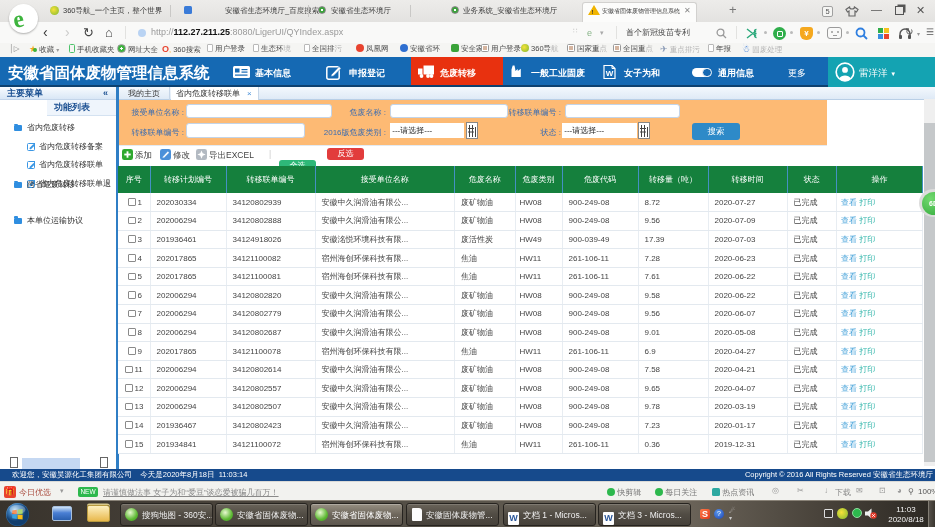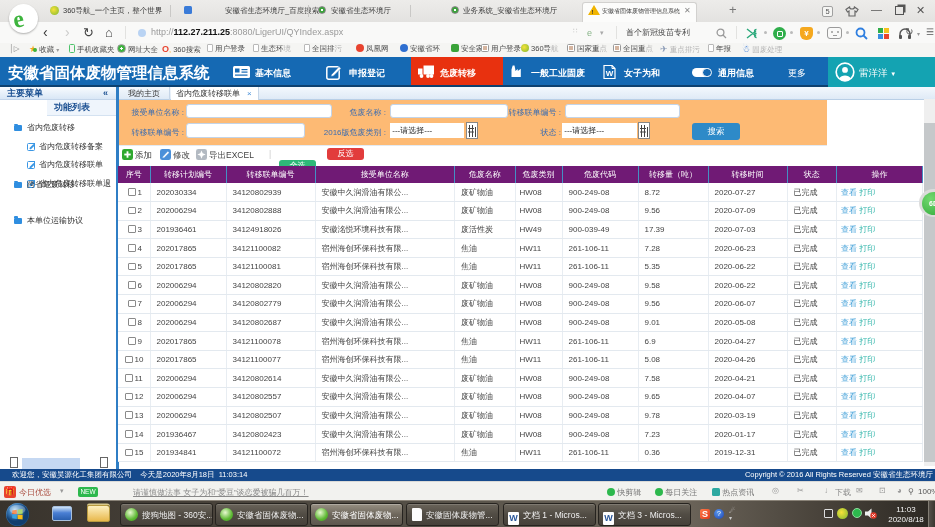--- a/index.html
+++ b/index.html
@@ -1,21 +1,21 @@
 <!DOCTYPE html>
 <html><head>
 <meta charset="utf-8">
 <style>
 * { margin:0; padding:0; box-sizing:border-box; }
 html,body { width:935px; height:527px; overflow:hidden; }
 body { font-family:"Liberation Sans",sans-serif; font-size:8px; position:relative; background:#fff; }
 .a { position:absolute; }
 .nw { white-space:nowrap; }
 table { border-collapse:collapse; table-layout:fixed; }
-th { background:#701a75; color:#fff; font-weight:normal; font-size:8px; height:17px; border-right:1px solid #4490c4; padding:0; overflow:hidden; }
+th { background:#15803d; color:#fff; font-weight:normal; font-size:8px; height:27px; border-right:1px solid #4490c4; padding:0; overflow:hidden; }
 td:nth-child(6), td:nth-child(11) { padding-left:4px !important; }
 td { font-size:8px; color:#444; height:18.6px; border-right:1px solid #e8edf2; border-bottom:1px solid #e3e9ef; padding:0 0 0 6px; white-space:nowrap; overflow:hidden; background:#fff; }
 .cb { display:inline-block; width:7.5px; height:7.5px; border:1px solid #8a8a8a; background:#fff; vertical-align:-1px; margin-right:2px; border-radius:1px; }
 .lk1 { color:#3f9fd8; } .lk2 { color:#2bb3a8; }
 .flabel { position:absolute; color:#3b6db1; text-align:right; font-size:8px; }
 .finput { position:absolute; background:#fff; border:1px solid #c3d4e8; border-radius:3px; }
 .selbox { position:absolute; width:12px; height:17px; border:1px solid #888; color:#333; text-align:center; line-height:16px; font-size:10px; background:#fff; }
 .folder { position:absolute; width:8px; height:6px; background:#2f8ee0; border-radius:1px; }
 .folder:before { content:""; position:absolute; left:0; top:-1.5px; width:4px; height:1.5px; background:#2f8ee0; border-radius:1px 1px 0 0; }
 .leafic { position:absolute; width:8px; height:8px; border:1px solid #3b97e4; border-radius:1.5px; background:#fff; }
@@ -329,21 +329,21 @@
         <td><span class="lk1">查看</span> <span class="lk2">打印</span></td>
       </tr>
   <tr>
         <td style="padding-left:10px;"><span class="cb"></span>5</td>
         <td>202017865</td>
         <td>34121100081</td>
         <td>宿州海创环保科技有限...</td>
         <td>焦油</td>
         <td>HW11</td>
         <td>261-106-11</td>
-        <td>5.35</td>
+        <td>7.61</td>
         <td>2020-06-22</td>
         <td>已完成</td>
         <td><span class="lk1">查看</span> <span class="lk2">打印</span></td>
       </tr>
   <tr>
         <td style="padding-left:10px;"><span class="cb"></span>6</td>
         <td>202006294</td>
         <td>34120802820</td>
         <td>安徽中久润滑油有限公...</td>
         <td>废矿物油</td>
@@ -387,33 +387,20 @@
         <td>宿州海创环保科技有限...</td>
         <td>焦油</td>
         <td>HW11</td>
         <td>261-106-11</td>
         <td>6.9</td>
         <td>2020-04-27</td>
         <td>已完成</td>
         <td><span class="lk1">查看</span> <span class="lk2">打印</span></td>
       </tr>
   <tr>
-        <td style="padding-left:7px;"><span class="cb"></span>10</td>
-        <td>202017865</td>
-        <td>34121100077</td>
-        <td>宿州海创环保科技有限...</td>
-        <td>焦油</td>
-        <td>HW11</td>
-        <td>261-106-11</td>
-        <td>5.08</td>
-        <td>2020-04-26</td>
-        <td>已完成</td>
-        <td><span class="lk1">查看</span> <span class="lk2">打印</span></td>
-      </tr>
-  <tr>
         <td style="padding-left:7px;"><span class="cb"></span>11</td>
         <td>202006294</td>
         <td>34120802614</td>
         <td>安徽中久润滑油有限公...</td>
         <td>废矿物油</td>
         <td>HW08</td>
         <td>900-249-08</td>
         <td>7.58</td>
         <td>2020-04-21</td>
         <td>已完成</td>
@@ -484,21 +471,21 @@
 <div class="a nw" style="left:0;top:469px;width:935px;height:12px;background:#164a8c;color:#fff;line-height:12px;font-size:7.5px;">
   <span style="margin-left:12px;">欢迎您，安徽昊源化工集团有限公司&nbsp;&nbsp;&nbsp;&nbsp;今天是2020年8月18日&nbsp;&nbsp;11:03:14</span>
   <span style="float:right;margin-right:2px;">Copyright © 2016 All Rights Reserved 安徽省生态环境厅</span>
 </div>
 
 <div class="a nw" style="left:0;top:481px;width:935px;height:19px;background:#f2f2ef;border-top:1px solid #dadad7;color:#777;font-size:8px;">
   <div class="a" style="left:4px;top:3.5px;width:12px;height:12px;background:#e8432f;border-radius:2px;color:#fff;font-size:8px;text-align:center;line-height:12px;">🎁</div>
   <div class="a" style="left:19px;top:5px;color:#a8473a;">今日优选</div>
   <div class="a" style="left:60px;top:5px;color:#999;font-size:7px;">▾</div>
   <div class="a" style="left:78px;top:4.5px;width:20px;height:10px;background:#2db84d;border-radius:2px;color:#fff;font-size:6.5px;line-height:10px;text-align:center;">NEW</div>
-  <div class="a" style="left:103px;top:5px;color:#8a8a8a;text-decoration:underline;margin-left:30px;">请谨慎做法事 女子为和“爱豆”谈恋爱被骗几百万！</div>
+  <div class="a" style="left:103px;top:5px;color:#8a8a8a;text-decoration:underline;">请谨慎做法事 女子为和“爱豆”谈恋爱被骗几百万！</div>
   <div class="a" style="left:607px;top:5px;"><span class="gicon" style="background:#2db84d;"></span> 快剪辑</div>
   <div class="a" style="left:655px;top:5px;"><span class="gicon" style="background:#2db84d;"></span> 每日关注</div>
   <div class="a" style="left:712px;top:5px;"><span class="sicon" style="background:#2da8a0;"></span> 热点资讯</div>
   <div class="a" style="left:772px;top:4px;color:#999;">◎</div>
   <div class="a" style="left:797px;top:4px;color:#999;">✂</div>
   <div class="a" style="left:824px;top:4px;color:#999;">↓</div>
   <div class="a" style="left:835px;top:5px;color:#888;">下载</div>
   <div class="a" style="left:856px;top:4px;color:#999;">✉</div>
   <div class="a" style="left:879px;top:4px;color:#999;">⊡</div>
   <div class="a" style="left:897px;top:4px;color:#999;">◕</div>

